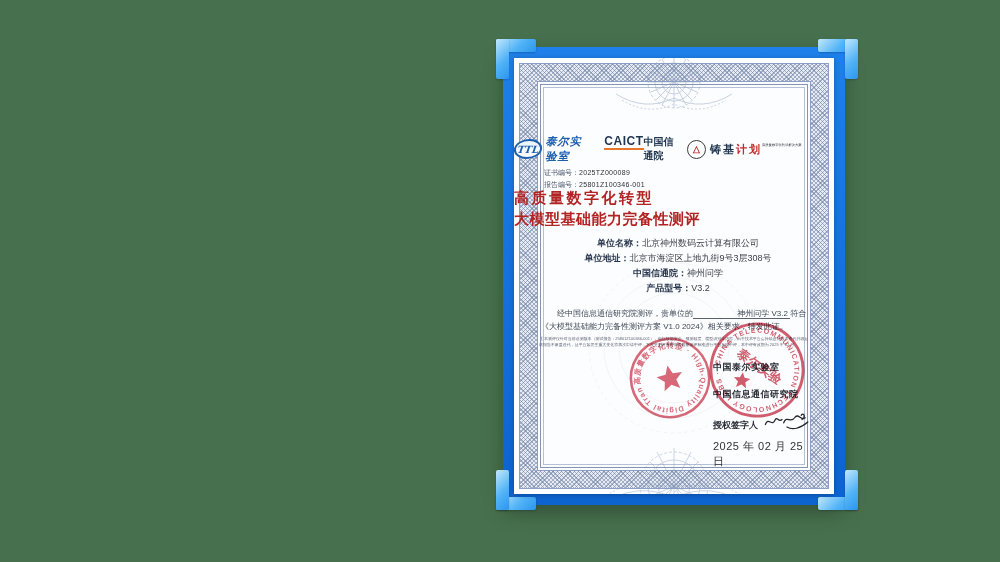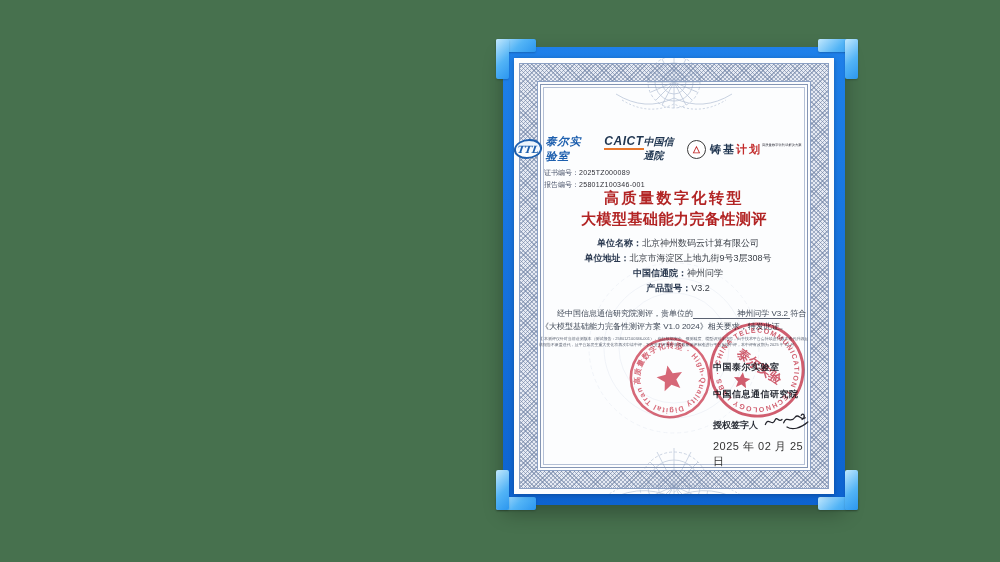--- a/index.html
+++ b/index.html
@@ -41,38 +41,38 @@
   .orn-top{left:50%;top:-4px;transform:translateX(-50%);opacity:.55;}
   .orn-bottom{left:50%;bottom:-26px;transform:translateX(-50%);opacity:.5;}
   .watermark{left:50%;top:190px;transform:translateX(-50%);opacity:.06;}
 
   
   .logo-row{position:absolute;left:0;right:0;top:76px;display:flex;justify-content:center;align-items:center;gap:13px;z-index:2;}
   .ttl-logo{display:flex;align-items:center;gap:3px;}
   .ttl-oval{width:32px;height:16px;border:2px solid #1d5fae;border-radius:50%;display:flex;align-items:center;justify-content:center;
     font-family:"DejaVu Serif",serif;font-weight:bold;font-style:italic;font-size:10px;color:#1d5fae;transform:skewX(-8deg);background:linear-gradient(180deg,#eaf3fc,#ffffff);}
   .ttl-name{font-family:"DejaVu Serif",serif;font-weight:bold;font-style:italic;font-size:11px;color:#1d5fae;letter-spacing:1px;}
-  .caict-logo{display:flex;align-items:baseline;font-style:italic;}
+  .caict-logo{display:flex;align-items:baseline;}
   .caict-abbr{font-size:12px;font-weight:bold;color:#1f3550;letter-spacing:.5px;border-bottom:2px solid #e8762b;line-height:1.1;}
   .caict-name{font-size:10px;font-weight:bold;color:#1f3550;}
   .zhuji-logo{display:flex;align-items:center;gap:4px;}
   .zhuji-mark{width:17px;height:17px;border:1.5px solid #3a3a3a;border-radius:50%;display:flex;align-items:center;justify-content:center;
     color:#c22a2a;font-size:9px;font-weight:bold;background:#fff;}
   .zhuji-text{display:flex;flex-direction:row;line-height:1.1;}
   .zhuji-name{font-size:11px;font-weight:bold;letter-spacing:2px;white-space:nowrap;}
   .zhuji-dark{color:#1f3550;} .zhuji-red{color:#c22a2a;}
   .zhuji-sub{font-size:6px;color:#33343f;transform:scale(.55);transform-origin:left top;white-space:nowrap;height:5px;}
 
   
   .cert-meta{position:absolute;left:30px;top:109px;font-size:7px;line-height:1.65;color:#49536a;z-index:2;}
   .cert-meta .lab{color:#49536a;}
   .cert-meta .val{color:#2f2f36;letter-spacing:.3px;}
 
   
-  .title{position:absolute;left:0;right:0;text-align:center;color:#b22424;font-weight:bold;z-index:2;}
+  .title{position:absolute;left:0;right:0;text-align:left;color:#b22424;font-weight:bold;z-index:2;}
   .title1{top:131px;font-size:15px;letter-spacing:2.5px;}
   .title2{top:152px;font-size:15px;letter-spacing:.5px;}
 
   
   .fields{position:absolute;left:8px;right:0;top:178px;text-align:center;font-size:9px;line-height:15px;z-index:2;}
   .fields .lab{font-weight:bold;color:#2a3950;}
   .fields .val{color:#3c4149;}
 
   
   .body-par{position:absolute;left:27px;right:25px;top:249px;font-size:8px;line-height:1.65;color:#3f4856;text-indent:2em;z-index:2;}

